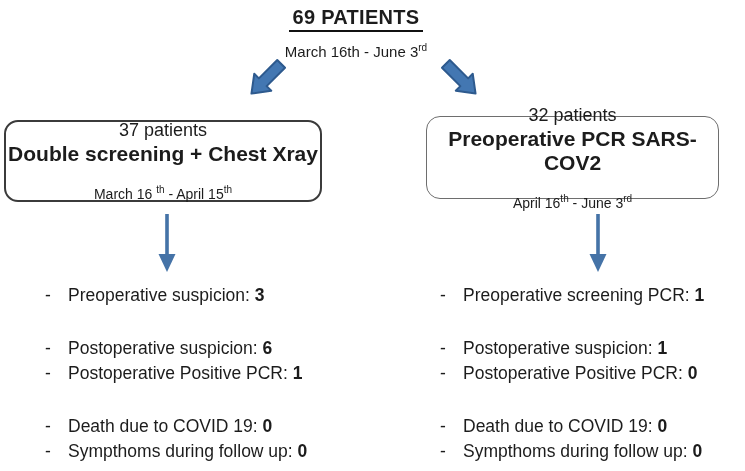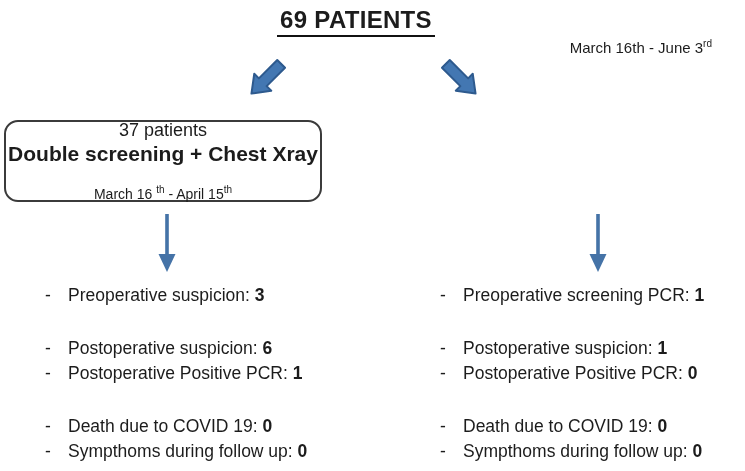--- a/index.html
+++ b/index.html
@@ -3,24 +3,24 @@
 <meta charset="utf-8">
 <style>
   html,body{margin:0;padding:0;background:#ffffff;}
   .canvas{
     position:relative;width:745px;height:471px;background:#ffffff;
     font-family:"Liberation Sans",sans-serif;color:#1c1c1c;overflow:hidden;
   }
   
   .header{position:absolute;top:6px;left:0;width:712px;text-align:center;}
   .title{
-    display:inline-block;font-size:24px;font-weight:bold;letter-spacing:.3px;
+    display:inline-block;font-size:20px;font-weight:bold;letter-spacing:.3px;
     border-bottom:2.5px solid #111;padding:0 3px 1px;
   }
-  .subtitle{font-size:15px;margin-top:2px;text-align:right;}
+  .subtitle{font-size:15px;margin-top:11px;}
   .sup{font-size:10px;vertical-align:super;line-height:0;}
   
   .box{
     position:absolute;background:#fff;display:flex;flex-direction:column;
     justify-content:center;align-items:center;text-align:center;border-radius:14px;
   }
   .box-left{left:4px;top:120px;width:314px;height:78px;border:2px solid #3b3b3b;}
   .box-right{left:426px;top:116px;width:291px;height:81px;border:1.5px solid #6e6e6e;}
   .box .patients{font-size:18px;}
   .box .method{font-size:21px;font-weight:bold;margin-top:1px;}
@@ -57,20 +57,25 @@
   <svg class="big-arrow ba-right" viewBox="0 0 48 48">
     <polygon points="18.5,4 29.5,4 29.5,30 36,30 24,46 12,30 18.5,30" fill="#4377B2" stroke="#2E5A8E" stroke-width="2" stroke-linejoin="round"></polygon>
   </svg>
 
   <div class="box box-left">
     <div class="patients">37 patients</div>
     <div class="method">Double screening + Chest Xray</div>
     <div class="date"><span>March 16 </span><span class="sup">th</span><span> - April 15</span><span class="sup">th</span></div>
   </div>
 
+  <div class="box box-right">
+    <div class="patients">32 patients</div>
+    <div class="method">Preoperative PCR SARS-COV2</div>
+    <div class="date"><span>April 16</span><span class="sup">th</span><span> -  June 3</span><span class="sup">rd</span></div>
+  </div>
 
   <svg class="thin-arrow ta-left" viewBox="0 0 20 60">
     <rect x="8.2" y="0" width="3.6" height="42" fill="#4573A7"></rect>
     <polygon points="1.5,40 18.5,40 10,58" fill="#4573A7"></polygon>
   </svg>
   <svg class="thin-arrow ta-right" viewBox="0 0 20 60">
     <rect x="8.2" y="0" width="3.6" height="42" fill="#4573A7"></rect>
     <polygon points="1.5,40 18.5,40 10,58" fill="#4573A7"></polygon>
   </svg>
 

